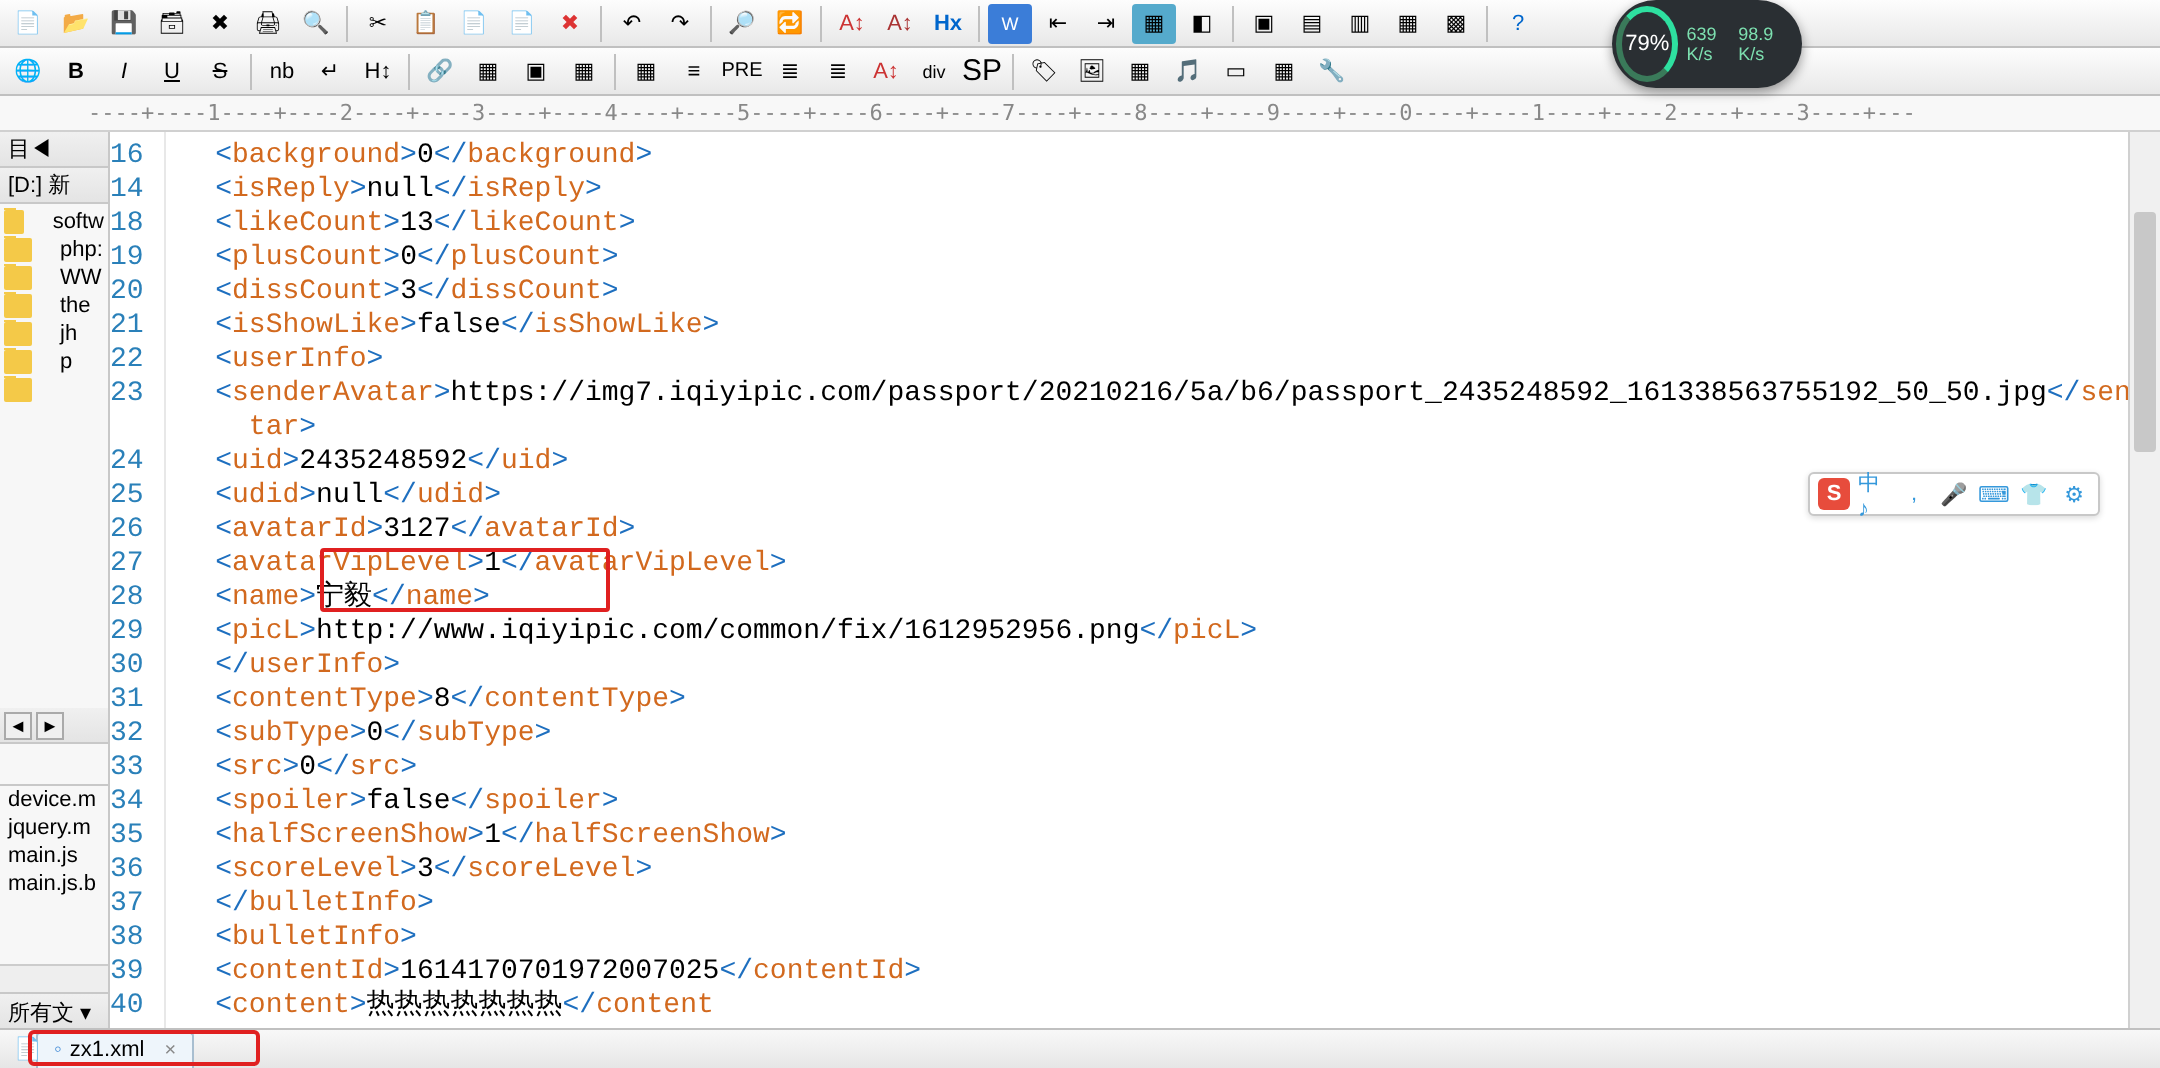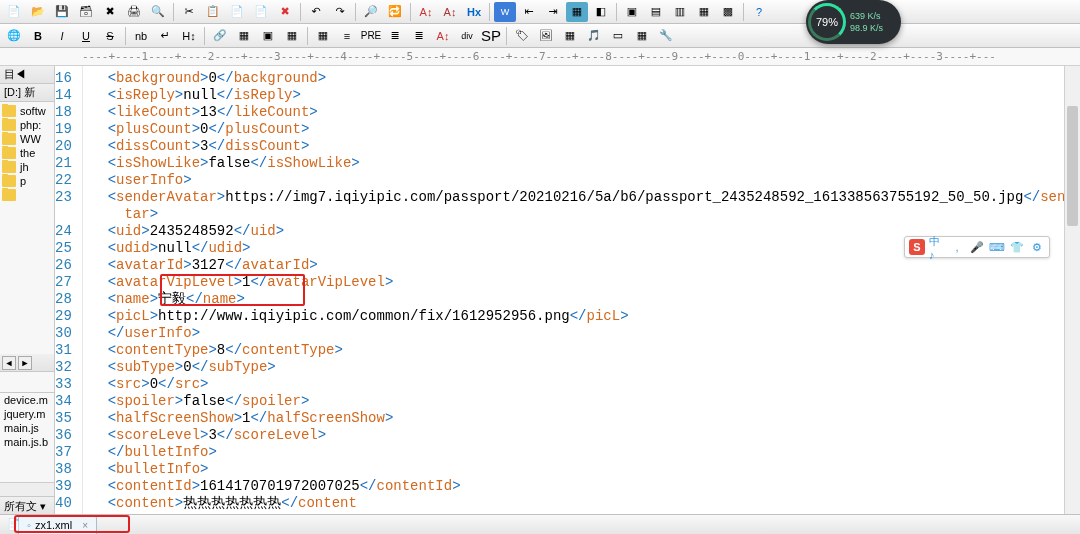--- a/index.html
+++ b/index.html
@@ -1,25 +1,25 @@
 <!DOCTYPE html>
 <html><head>
 <meta charset="utf-8">
 <style>
 * { margin:0; padding:0; box-sizing:border-box; }
 body { font-family:"Microsoft YaHei",Arial,sans-serif; font-size:12px; background:#f0f0f0; overflow:hidden; width:1080px; height:534px; position:relative; }
 .toolbar-row { height:24px; background:linear-gradient(#fdfdfd,#e8e8e8); border-bottom:1px solid #c0c0c0; display:flex; align-items:center; padding:0 2px; }
 .tbtn { width:22px; height:20px; display:inline-flex; align-items:center; justify-content:center; margin:0 1px; border:1px solid transparent; border-radius:2px; cursor:pointer; font-size:11px; }
 .sep { width:1px; height:18px; background:#c0c0c0; margin:0 3px; }
-.ruler { height:18px; background:#f8f8f8; border-bottom:1px solid #d0d0d0; font-family:Consolas,monospace; font-size:11px; color:#888; padding-left:82px; white-space:nowrap; overflow:hidden; line-height:18px; }
+.ruler { height:18px; background:#f8f8f8; border-bottom:1px solid #d0d0d0; font-family:Consolas,monospace; font-size:11px; color:#888; padding-left:44px; white-space:nowrap; overflow:hidden; line-height:18px; }
 .main { display:flex; height:calc(534px - 24px - 24px - 18px - 20px); }
 .sidebar { width:55px; background:#f7f7f7; border-right:1px solid #c8c8c8; display:flex; flex-direction:column; font-size:11px; }
 .side-head { height:18px; background:linear-gradient(#f0f0f0,#e4e4e4); border-bottom:1px solid #c8c8c8; padding:2px 4px; white-space:nowrap; overflow:hidden; display:flex; align-items:center; }
 .side-tree { flex:1; overflow:hidden; padding:2px 0; }
-.titem { padding:1px 2px; white-space:nowrap; overflow:hidden; display:flex; align-items:flex-end; gap:4px; cursor:pointer; }
+.titem { padding:1px 2px; white-space:nowrap; overflow:hidden; display:flex; align-items:flex-end; gap:14px; cursor:pointer; }
 .side-sec2 { border-top:1px solid #c8c8c8;margin-top:20px; }
 .side-list { height:90px; overflow:hidden; }
 .fitem { padding:1px 4px; white-space:nowrap; overflow:hidden; cursor:pointer; }
 .side-scroll { height:14px; background:#eee; border-top:1px solid #ccc; position:relative; }
 .side-foot { height:18px; background:linear-gradient(#f0f0f0,#e4e4e4); border-top:1px solid #c8c8c8; padding:2px 4px; white-space:nowrap; overflow:hidden; }
 .editor { flex:1; background:#fff; display:flex; font-family:Consolas,"Courier New",monospace; font-size:14px; overflow:hidden; position:relative; }
 .gutter { width:50px; background:#fff; color:#2a80b9; text-align:right; padding:4px 10px 4px 0; line-height:17px; border-right:1px solid #e8e8e8; }
 .gutter div { height:17px; }
 .code { flex:1; padding:4px 0 4px 8px; line-height:17px; white-space:pre; color:#000; position:relative; }
 .code .ln { height:17px; }
@@ -27,21 +27,21 @@
 .atn { color:#d2691e; }
 .txt { color:#000; }
 .red-box1 { position:absolute; border:2px solid #e02020; left:105px; top:208px; width:145px; height:32px; pointer-events:none; border-radius:2px; }
 .red-box2 { position:absolute; border:2px solid #e02020; border-radius:3px; left:14px; bottom:1px; width:116px; height:18px; pointer-events:none; z-index:50; }
 .tabs { height:20px; background:linear-gradient(#f8f8f8,#e6e6e6); border-top:1px solid #c0c0c0; display:flex; align-items:center; padding-left:18px; position:relative; }
 .tab { height:18px; background:#eef5fb; border:1px solid #a8bed0; border-bottom:none; padding:0 8px; display:flex; align-items:center; gap:4px; font-size:11px; border-radius:2px 2px 0 0; cursor:pointer; }
 .tab .dot { color:#4a90d9; }
 .tab .x { color:#888; margin-left:6px; cursor:pointer; font-size:10px; }
 .perf-widget { position:absolute; top:0px; right:179px; width:95px; height:44px; background:#2a2f33; border-radius:22px; display:flex; align-items:center; color:#cde; font-size:9px; gap:4px; padding:0 6px 0 2px; box-shadow:0 2px 6px rgba(0,0,0,.4); z-index:100; }
 .perf-ring { width:38px; height:38px; border-radius:50%; border:3px solid #3a7a5a; border-top-color:#2ee0a0; border-right-color:#2ee0a0; display:flex; align-items:center; justify-content:center; color:#fff; font-size:11px; }
-.perf-stats { display:flex; flex-direction:column; gap:2px; }
+.perf-stats { display:flex; flex-direction:row; gap:2px; }
 .perf-stats span { color:#7de0b0; }
 .ime-bar { position:absolute; right:30px; top:236px; background:#fff; border:1px solid #c8c8c8; border-radius:3px; padding:2px 4px; display:flex; gap:4px; align-items:center; box-shadow:0 1px 3px rgba(0,0,0,.15); z-index:90; }
 .ime-ico { width:16px; height:16px; display:inline-flex; align-items:center; justify-content:center; font-size:11px; }
 .folder-ico { width:14px; height:12px; background:#f4c948; border-radius:1px; display:inline-block; position:relative; }
 .folder-ico::before { content:''; position:absolute; top:-3px; left:0; width:6px; height:3px; background:#f4c948; border-radius:1px 1px 0 0; }
 .navbtn { width:14px; height:14px; border:1px solid #aaa; background:#f0f0f0; display:inline-flex; align-items:center; justify-content:center; font-size:9px; cursor:pointer; margin-right:2px; }
 .scrollbar-v { position:absolute; right:0; top:0; bottom:0; width:16px; background:#f0f0f0; border-left:1px solid #d0d0d0; }
 .scrollbar-v .thumb { position:absolute; left:2px; right:2px; top:40px; height:120px; background:#c8c8c8; border-radius:2px; }
 </style>
 </head>

